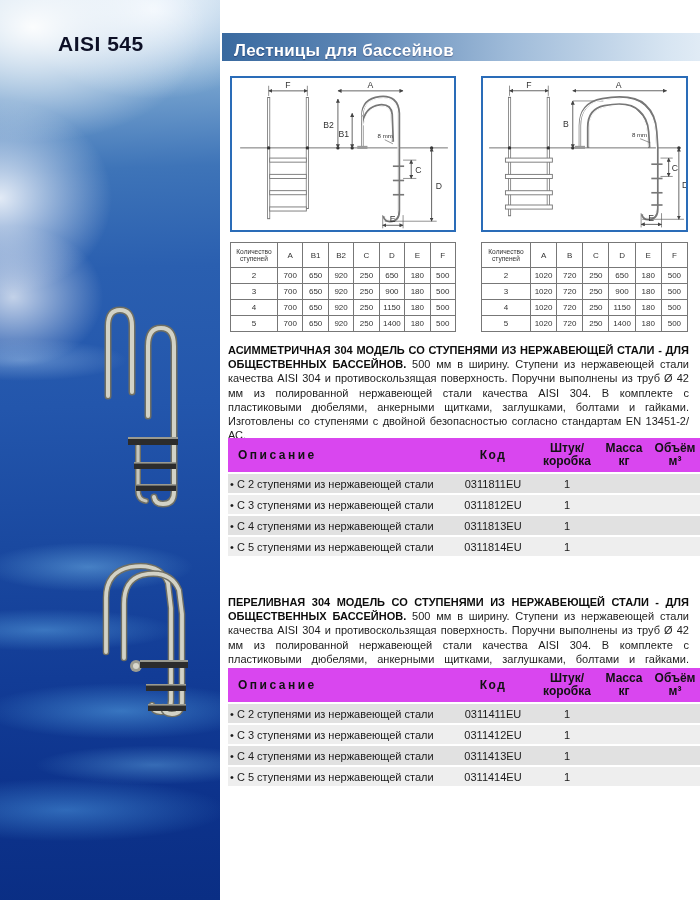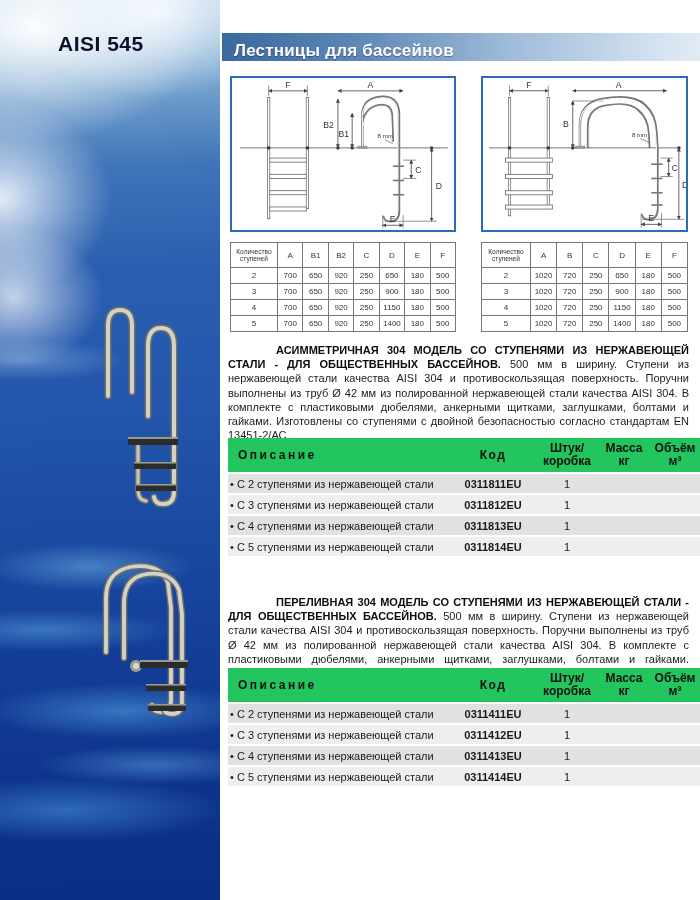--- a/index.html
+++ b/index.html
@@ -61,46 +61,46 @@
   table.dims th{font-weight:normal;font-size:8px;height:20px;}
   table.dims th:first-child{font-size:6.6px;}
   table.dims.left th:first-child,table.dims.left td:first-child{width:46px;}
   table.dims.right th:first-child,table.dims.right td:first-child{width:48px;}
   table.dims td{height:11px;}
   
   .para{
     position:absolute;left:228px;width:461px;
     font-size:11px;line-height:14.2px;color:#1c1c1c;text-align:justify;
   }
-  .para b{color:#0c0c0c;margin-left:48px;}
+  .para b{color:#0c0c0c;}
   .para.first{top:332px;}
   .para.second{top:584px;}
   
   table.products{
     position:absolute;left:228px;width:462px;
     border-collapse:separate;border-spacing:0 2px;table-layout:fixed;
     font-size:11px;color:#1a1a1a;
   }
   table.products.first{top:436px;}
   table.products.second{top:666px;}
   table.products thead th{
-    background:#22c55e;font-size:12px;font-weight:bold;color:#111;
+    background:#d946ef;font-size:12px;font-weight:bold;color:#111;
     padding:4px 0;white-space:pre-line;line-height:13px;vertical-align:middle;text-align:center;height:26px;
   }
   table.products th:nth-child(1){width:212px;text-align:left;padding-left:10px;letter-spacing:2.5px;}
   table.products th:nth-child(2){width:86px;letter-spacing:1.5px;}
   table.products th:nth-child(3){width:62px;text-align:center;}
   table.products th:nth-child(4){width:52px;}
   table.products th:nth-child(5){width:50px;}
   table.products tbody td{padding:3px 4px;height:13px;}
   table.products tbody tr:nth-child(odd) td{background:#e1e1e1;}
   table.products tbody tr:nth-child(even) td{background:#eeeeee;}
   table.products tbody td:nth-child(1)::before{content:"\2022\00a0";font-size:11px;}
   table.products tbody td:nth-child(1){text-align:left;padding-left:2px;}
-  table.products tbody td:nth-child(2){font-weight:bold;text-align:center;}
+  table.products tbody td:nth-child(2){font-weight:normal;text-align:center;}
   table.products tbody td:nth-child(3),
   table.products tbody td:nth-child(4),
   table.products tbody td:nth-child(5){text-align:center;}
 </style>
 </head>
 <body>
 
 <div class="sidebar">
 
   <svg class="ladder-photo" style="left:86px;top:296px" width="116" height="220" viewBox="0 0 116 220">

